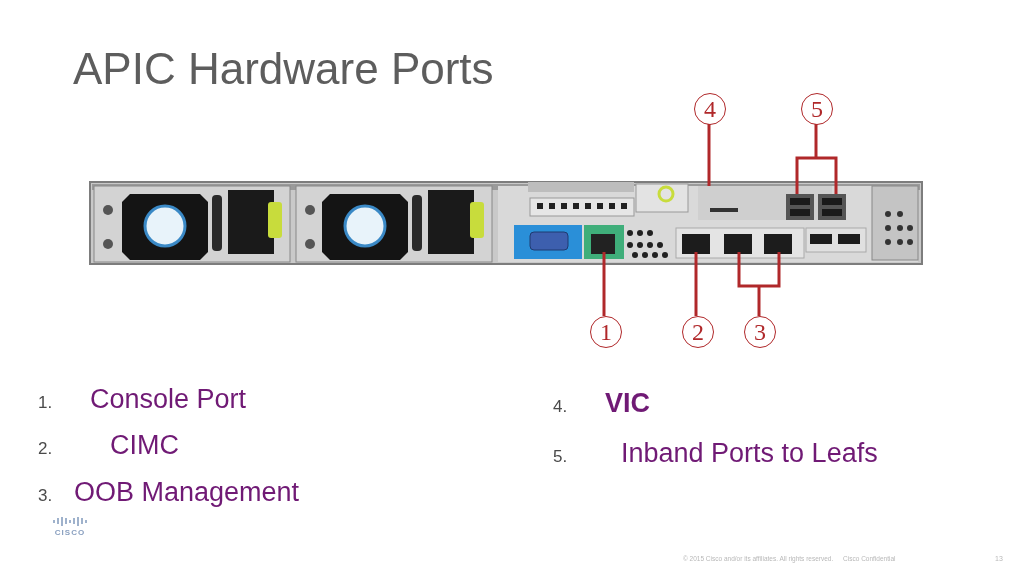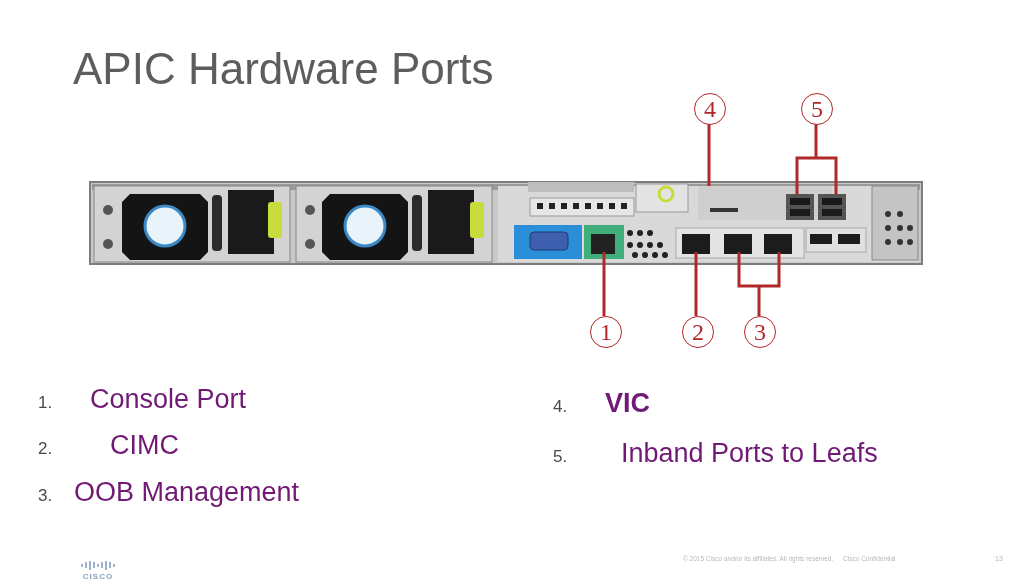--- a/index.html
+++ b/index.html
@@ -6,21 +6,21 @@
   body { width:1024px; height:587px; background:#ffffff; position:relative; overflow:hidden; font-family:"Liberation Sans", sans-serif; }
   .title { position:absolute; left:52px; top:44px; font-size:44px; color:#5d5d5d; letter-spacing:0px;margin-left:21px; }
   .server { position:absolute; left:0; top:0; width:1024px; height:587px; }
   .list { position:absolute; font-family:"Liberation Sans", sans-serif; }
   .li { position:absolute; white-space:nowrap; }
   .li .num { position:absolute; left:0; font-size:17px; color:#4a4a4a; }
   .li .txt { position:absolute; font-size:27px; color:#701a75; }
   .footer { position:absolute; left:683px; top:555px; font-size:6.5px; color:#b8b8b8; filter:blur(0.4px); white-space:nowrap; }
   .footer span { margin-right:8px; }
   .pagenum { position:absolute; left:995px; top:555px; font-size:7px; color:#b8b8b8; filter:blur(0.4px); }
-  .logo { position:absolute; left:48px; top:560px; width:44px; height:24px;margin-left:28px; }
+  .logo { position:absolute; left:48px; top:516px; width:44px; height:24px; }
   .logo .bars { display:flex; gap:2px; align-items:center; height:10px; justify-content:center; }
   .logo .bars i { display:block; width:2px; background:#9fb2cc; }
   .logo .word { text-align:center; font-size:8px; font-weight:bold; color:#8aa0c0; letter-spacing:1px; margin-top:2px; }
   .callout { position:absolute; font-family:"Liberation Serif", serif; color:#b0282a; font-size:24px; width:30px; height:30px; border:1.6px solid #b0282a; border-radius:50%; text-align:center; line-height:30px; }
 </style>
 </head>
 <body>
 
 <div class="title">APIC Hardware Ports</div>
 

